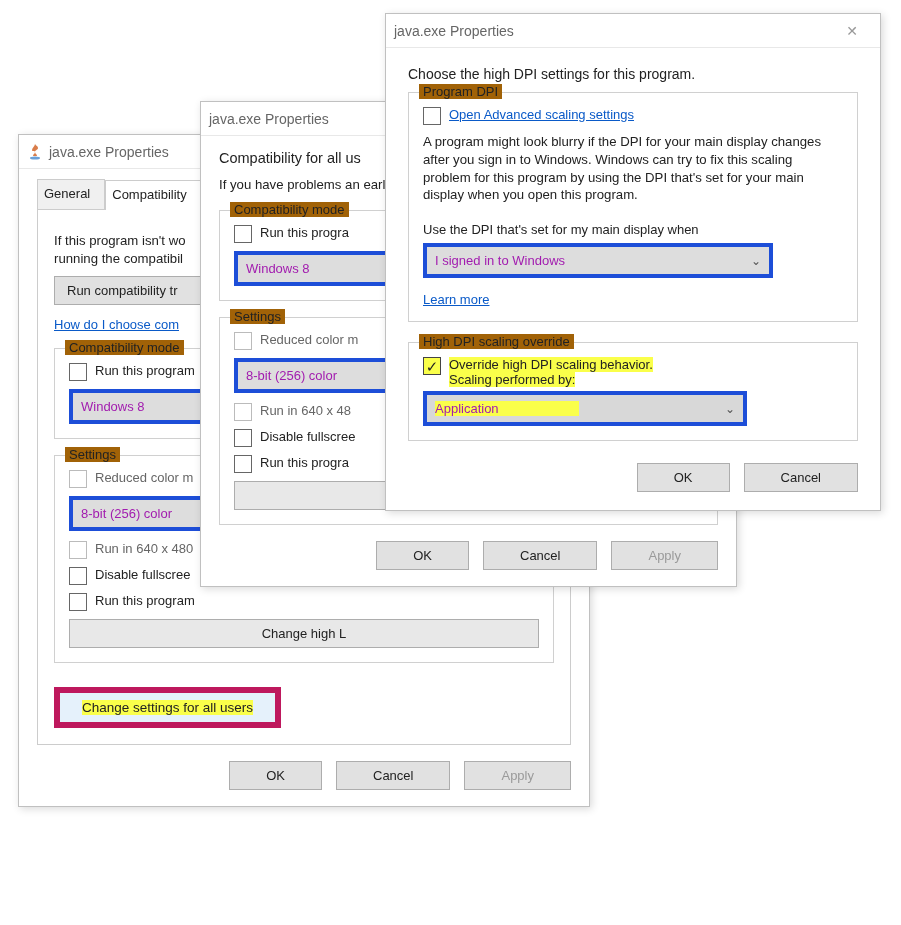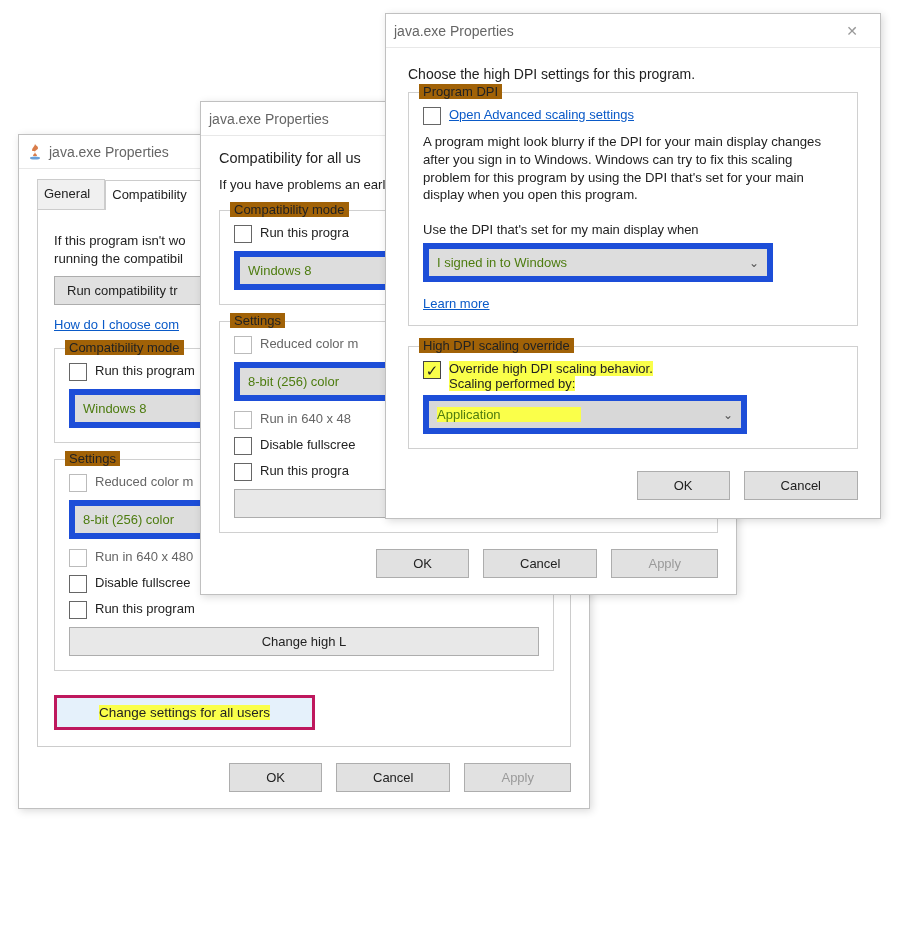--- a/index.html
+++ b/index.html
@@ -85,25 +85,25 @@
     gap:8px;
     margin-bottom:8px;
   }
   .chk {
     width:18px;height:18px;border:1px solid #666;background:#fff;flex:none;cursor:pointer;display:flex;align-items:center;justify-content:center;font-size:14px;line-height:1;
   }
   .chk.disabled { border-color:#bbb; color:#bbb; cursor:default; }
   .chk.checked::after { content:"✓"; font-size:15px; line-height:1; }
   .select {
     background:#ddd;
-    border:6px solid #1d4ed8;
+    border:4px solid #1d4ed8;
     padding:6px 8px;
     display:flex;align-items:center;justify-content:space-between;
     min-width:170px;
-    color:#4d7c0f;
+    color:#a21caf;
     cursor:default;
   }
   .select .caret::after { content:"⌄"; color:#555; font-size:12px; }
   .btn {
     border:1px solid #adadad;
     background:#e1e1e1;
     padding:6px 36px;
     min-width:92px;
     text-align:center;
     cursor:pointer;
@@ -118,23 +118,23 @@
     background:#faff4a;
     
   }
   .heading {
     font-size:14.5px;
     margin: 4px 0 10px 0;
   }
   .para { font-size:13.2px; line-height:1.35; margin:8px 0; }
   .caption { color:#666; }
   .change-users {
-    border:3px solid #be185d;
+    border:6px solid #be185d;
     background:#e5f1fb;
-    padding:7px 42px;
+    padding:7px 22px;
     cursor:pointer;
     font-size:13.5px;
     display:inline-block;
   }
 </style>
 </head>
 <body>
 
 <div class="dialog" style="left:18px; top:134px; width:572px;">
   <div class="titlebar">

